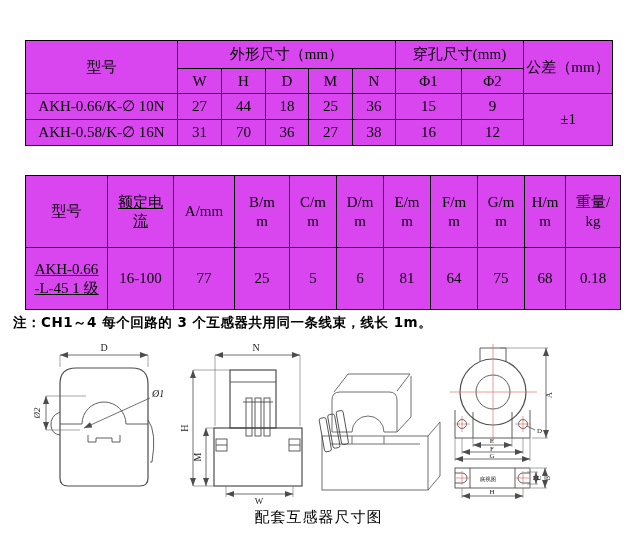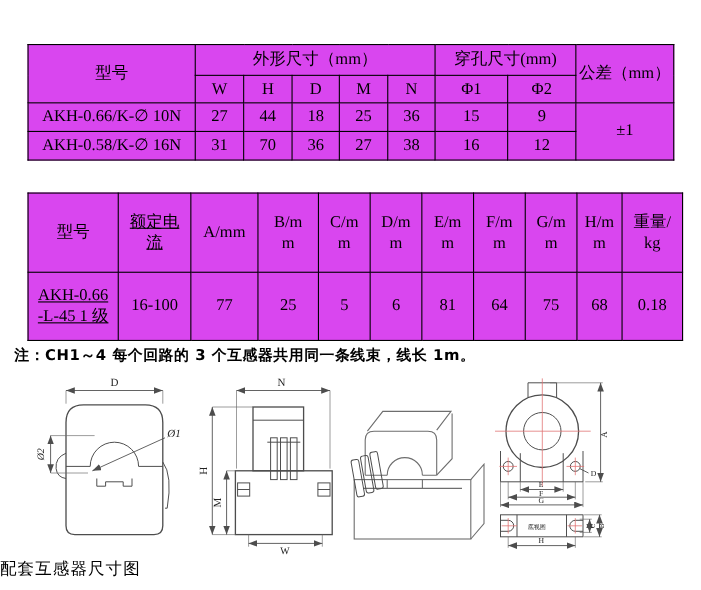--- a/index.html
+++ b/index.html
@@ -11,21 +11,21 @@
   td,th{border:1.4px solid #000;text-align:center;vertical-align:middle;
         font-weight:normal;padding:0 1px;font-size:15px;line-height:1.25;overflow:hidden;}
   #tbl1{left:25px;top:40px;width:587px;}
   #tbl2{left:25px;top:175px;width:595px;}
   .hw{display:inline-block;max-width:30px;word-break:break-all;}
   .hw2{display:inline-block;max-width:50px;word-break:break-all;text-decoration:underline;}
   .hw3{display:inline-block;max-width:36px;word-break:break-all;}
   .mline{display:block;text-decoration:underline;}
   .note{position:absolute;left:3px;top:314px;font-family:"DejaVu Sans","Liberation Sans",sans-serif;
         font-weight:bold;font-size:13.5px;letter-spacing:0.5px;margin-left:10px;}
-  .caption{position:absolute;top:508px;left:0;width:100%;font-size:15px;letter-spacing:1px;}
+  .caption{position:absolute;top:508px;left:0;width:100%;text-align:center;font-size:15px;letter-spacing:1px;}
   svg{position:absolute;left:0;top:340px;}
   .body-ln{stroke:#4d4d4d;stroke-width:1.2;fill:none;}
   .thin-ln{stroke:#4d4d4d;stroke-width:0.9;fill:none;}
   .dim{stroke:#4d4d4d;stroke-width:0.8;fill:none;}
   .ext{stroke:#6a6a6a;stroke-width:0.6;fill:none;}
   .red{stroke:#e07070;stroke-width:0.7;fill:none;}
   .persp{stroke:#6e6e6e;stroke-width:1;fill:none;}
   .dlbl{font-family:"Liberation Serif","DejaVu Serif",serif;fill:#222;}
 </style>
 </head>

